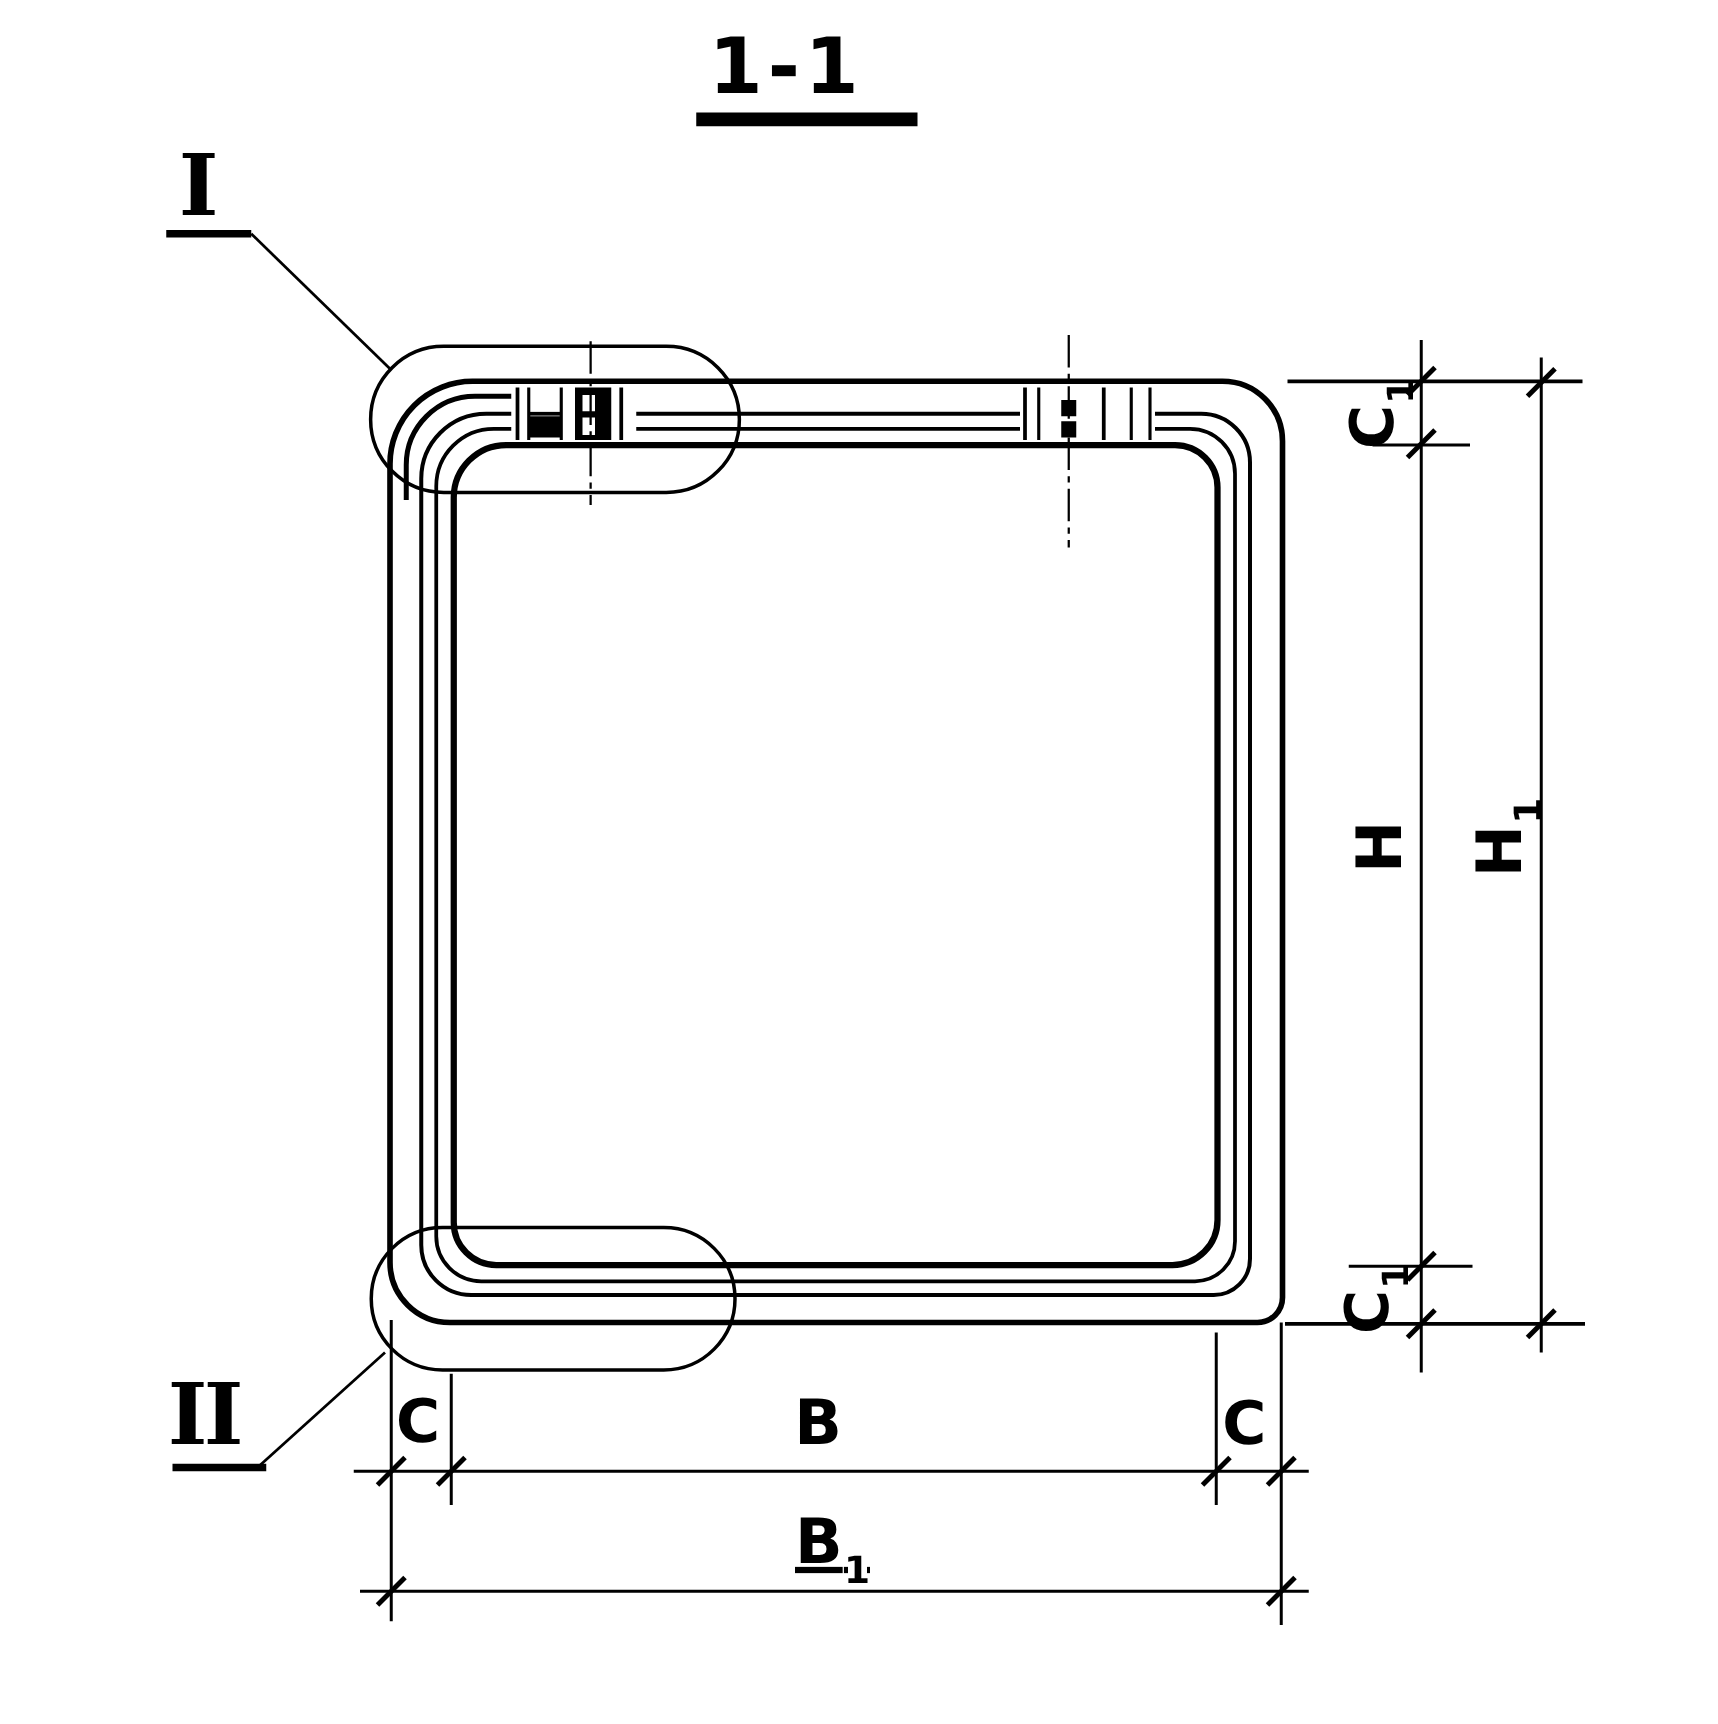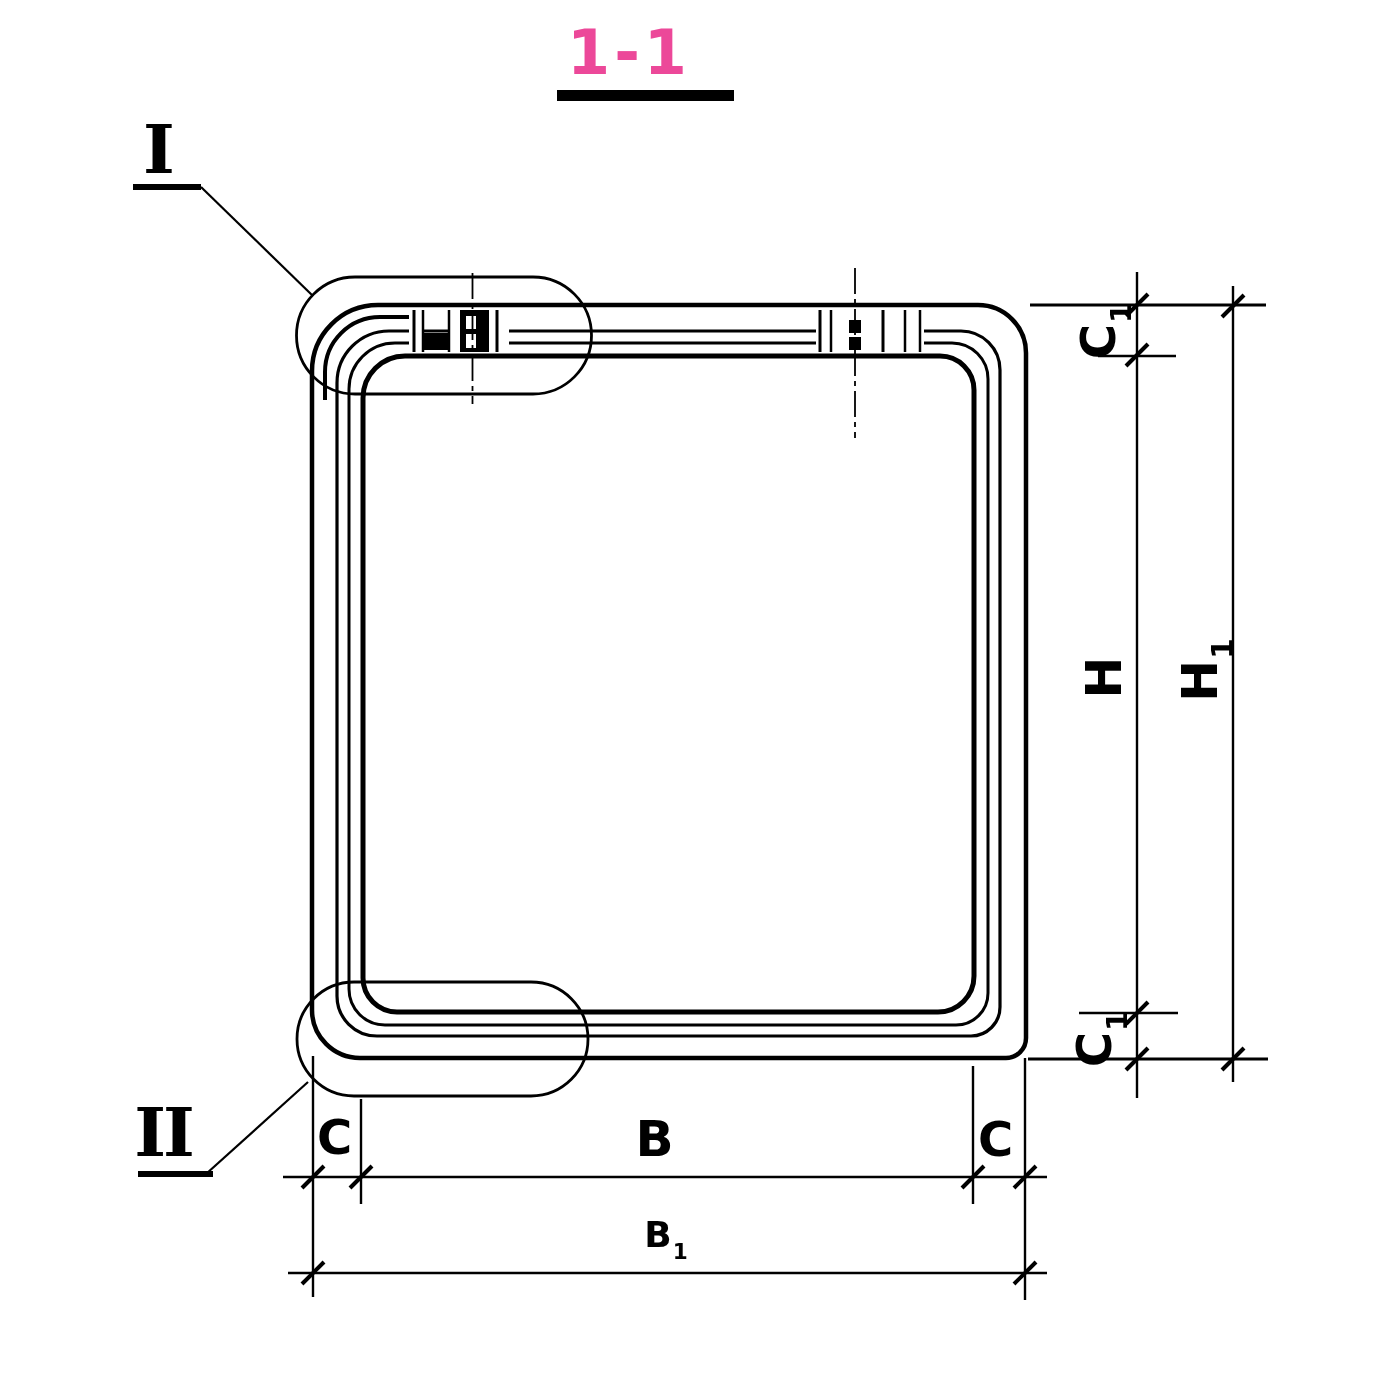--- a/index.html
+++ b/index.html
@@ -17,21 +17,21 @@
   .lbl.rot{transform:translate(-50%,-50%) rotate(-90deg);}
   .lbl sub{
     font-size:0.60em;line-height:1;position:relative;bottom:-0.18em;margin-left:1px;
   }
   .callout{
     position:absolute;transform:translate(-50%,-50%);
     color:#000;font-weight:bold;font-family:"DejaVu Serif",serif;line-height:1;
   }
   .title{
     position:absolute;transform:translate(-50%,-50%);
-    color:#ec4899;font-weight:bold;font-size:62px;letter-spacing:4px;line-height:1;
+    color:#000000;font-weight:bold;font-size:62px;letter-spacing:4px;line-height:1;
   }
 </style>
 </head>
 <body>
 
 <div id="stage">
 
   <svg width="1374" height="1379" viewBox="0 0 1374 1379">
 
     <g fill="none" stroke="#000" stroke-linecap="butt">
@@ -131,21 +131,21 @@
   </div>
 
   <div class="lbl" style="left:655px;top:1143px;font-size:50px;">
     <span>B</span><sub></sub>
   </div>
 
   <div class="lbl" style="left:996px;top:1143px;font-size:48px;">
     <span>C</span><sub></sub>
   </div>
 
-  <div class="lbl" style="left:666px;top:1238px;font-size:36px;">
+  <div class="lbl" style="left:666px;top:1238px;font-size:50px;text-decoration:underline;">
     <span>B</span><sub>1</sub>
   </div>
 
   <div class="lbl rot" style="left:1102px;top:331px;font-size:48px;">
     <span>C</span><sub>1</sub>
   </div>
 
   <div class="lbl rot" style="left:1108px;top:677px;font-size:50px;">
     <span>H</span><sub></sub>
   </div>

